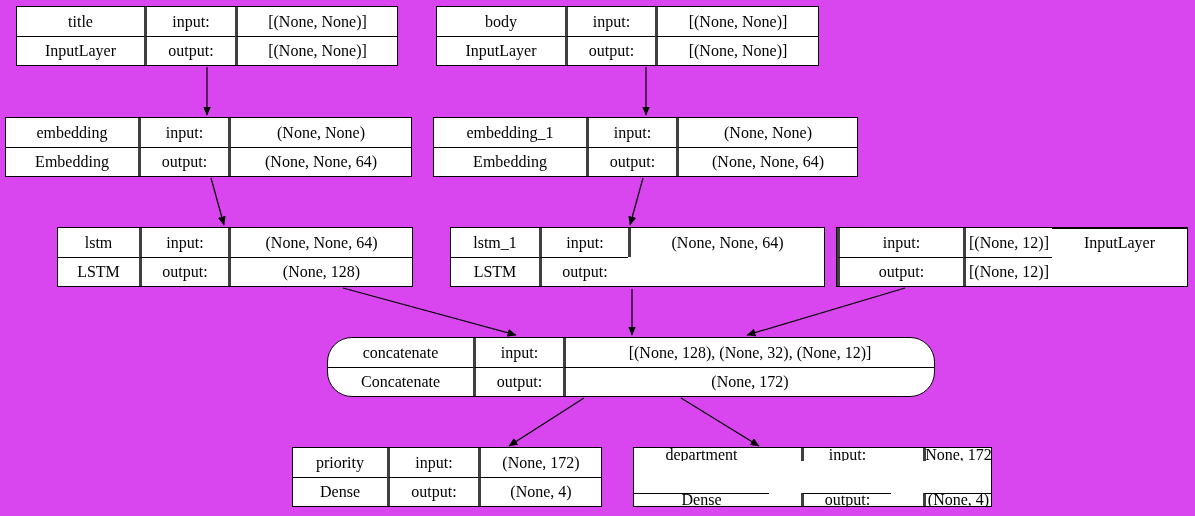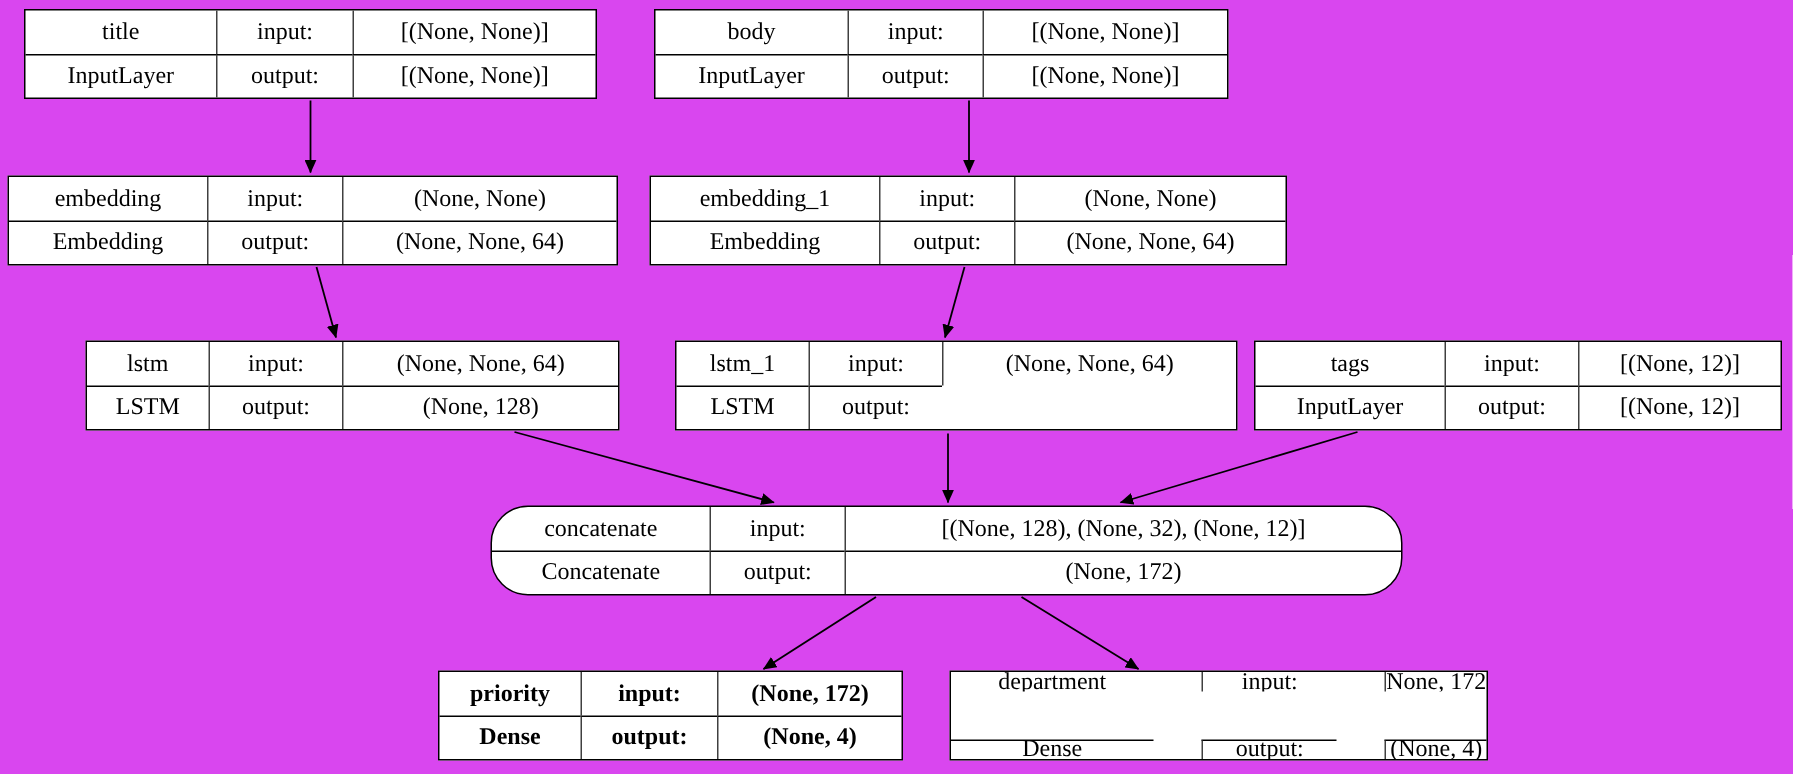--- a/index.html
+++ b/index.html
@@ -30,21 +30,21 @@
   }
   .cell {
     display: flex;
     align-items: center;
     justify-content: center;
     padding: 0 5px;
     white-space: nowrap;
     overflow: hidden;
     box-sizing: border-box;
   }
-  .cell.c2, .cell.c3 { border-left: 1px solid #404040; }
+  .cell.c2, .cell.c3 { border-left: 3px solid #404040; }
   .cell.r2 { border-top: 1px solid #000000; }
   .edge { stroke: #000000; stroke-width: 1.2px; }
   .arrowhead { fill: #000000; }
 </style>
 </head>
 <body>
 
 <div class="canvas">
 
   <svg class="edges" width="1195" height="516" viewBox="0 0 1195 516">
@@ -111,38 +111,37 @@
 
   <div class="node" style="left:450px; top:227px; width:375px; grid-template-columns:88px 89px 1fr;">
     <div class="cell c1 r1">lstm_1</div>
     <div class="cell c2 r1">input:</div>
     <div class="cell c3 r1">(None, None, 64)</div>
     <div class="cell c1 r2">LSTM</div>
     <div class="cell c2 r2">output:</div>
   </div>
 
   <div class="node" style="left:836px; top:227px; width:352px; grid-template-columns:126px 89px 1fr;">
-    <div class="cell c1 r1">tags</div>
     <div class="cell c2 r1">input:</div>
     <div class="cell c3 r1">[(None, 12)]</div>
     <div class="cell c1 r2">InputLayer</div>
     <div class="cell c2 r2">output:</div>
     <div class="cell c3 r2">[(None, 12)]</div>
   </div>
 
   <div class="node" style="left:327px; top:337px; width:608px; grid-template-columns:145px 90px 1fr;border-radius:25px;">
     <div class="cell c1 r1">concatenate</div>
     <div class="cell c2 r1">input:</div>
     <div class="cell c3 r1">[(None, 128), (None, 32), (None, 12)]</div>
     <div class="cell c1 r2">Concatenate</div>
     <div class="cell c2 r2">output:</div>
     <div class="cell c3 r2">(None, 172)</div>
   </div>
 
-  <div class="node" style="left:292px; top:447px; width:310px; grid-template-columns:94px 91px 1fr;font-weight:bold;">
+  <div class="node" style="left:292px; top:447px; width:310px; grid-template-columns:94px 91px 1fr;">
     <div class="cell c1 r1">priority</div>
     <div class="cell c2 r1">input:</div>
     <div class="cell c3 r1">(None, 172)</div>
     <div class="cell c1 r2">Dense</div>
     <div class="cell c2 r2">output:</div>
     <div class="cell c3 r2">(None, 4)</div>
   </div>
 
   <div class="node" style="left:633px; top:447px; width:359px; grid-template-columns:135px 90px 1fr;gap:32px;">
     <div class="cell c1 r1">department</div>

